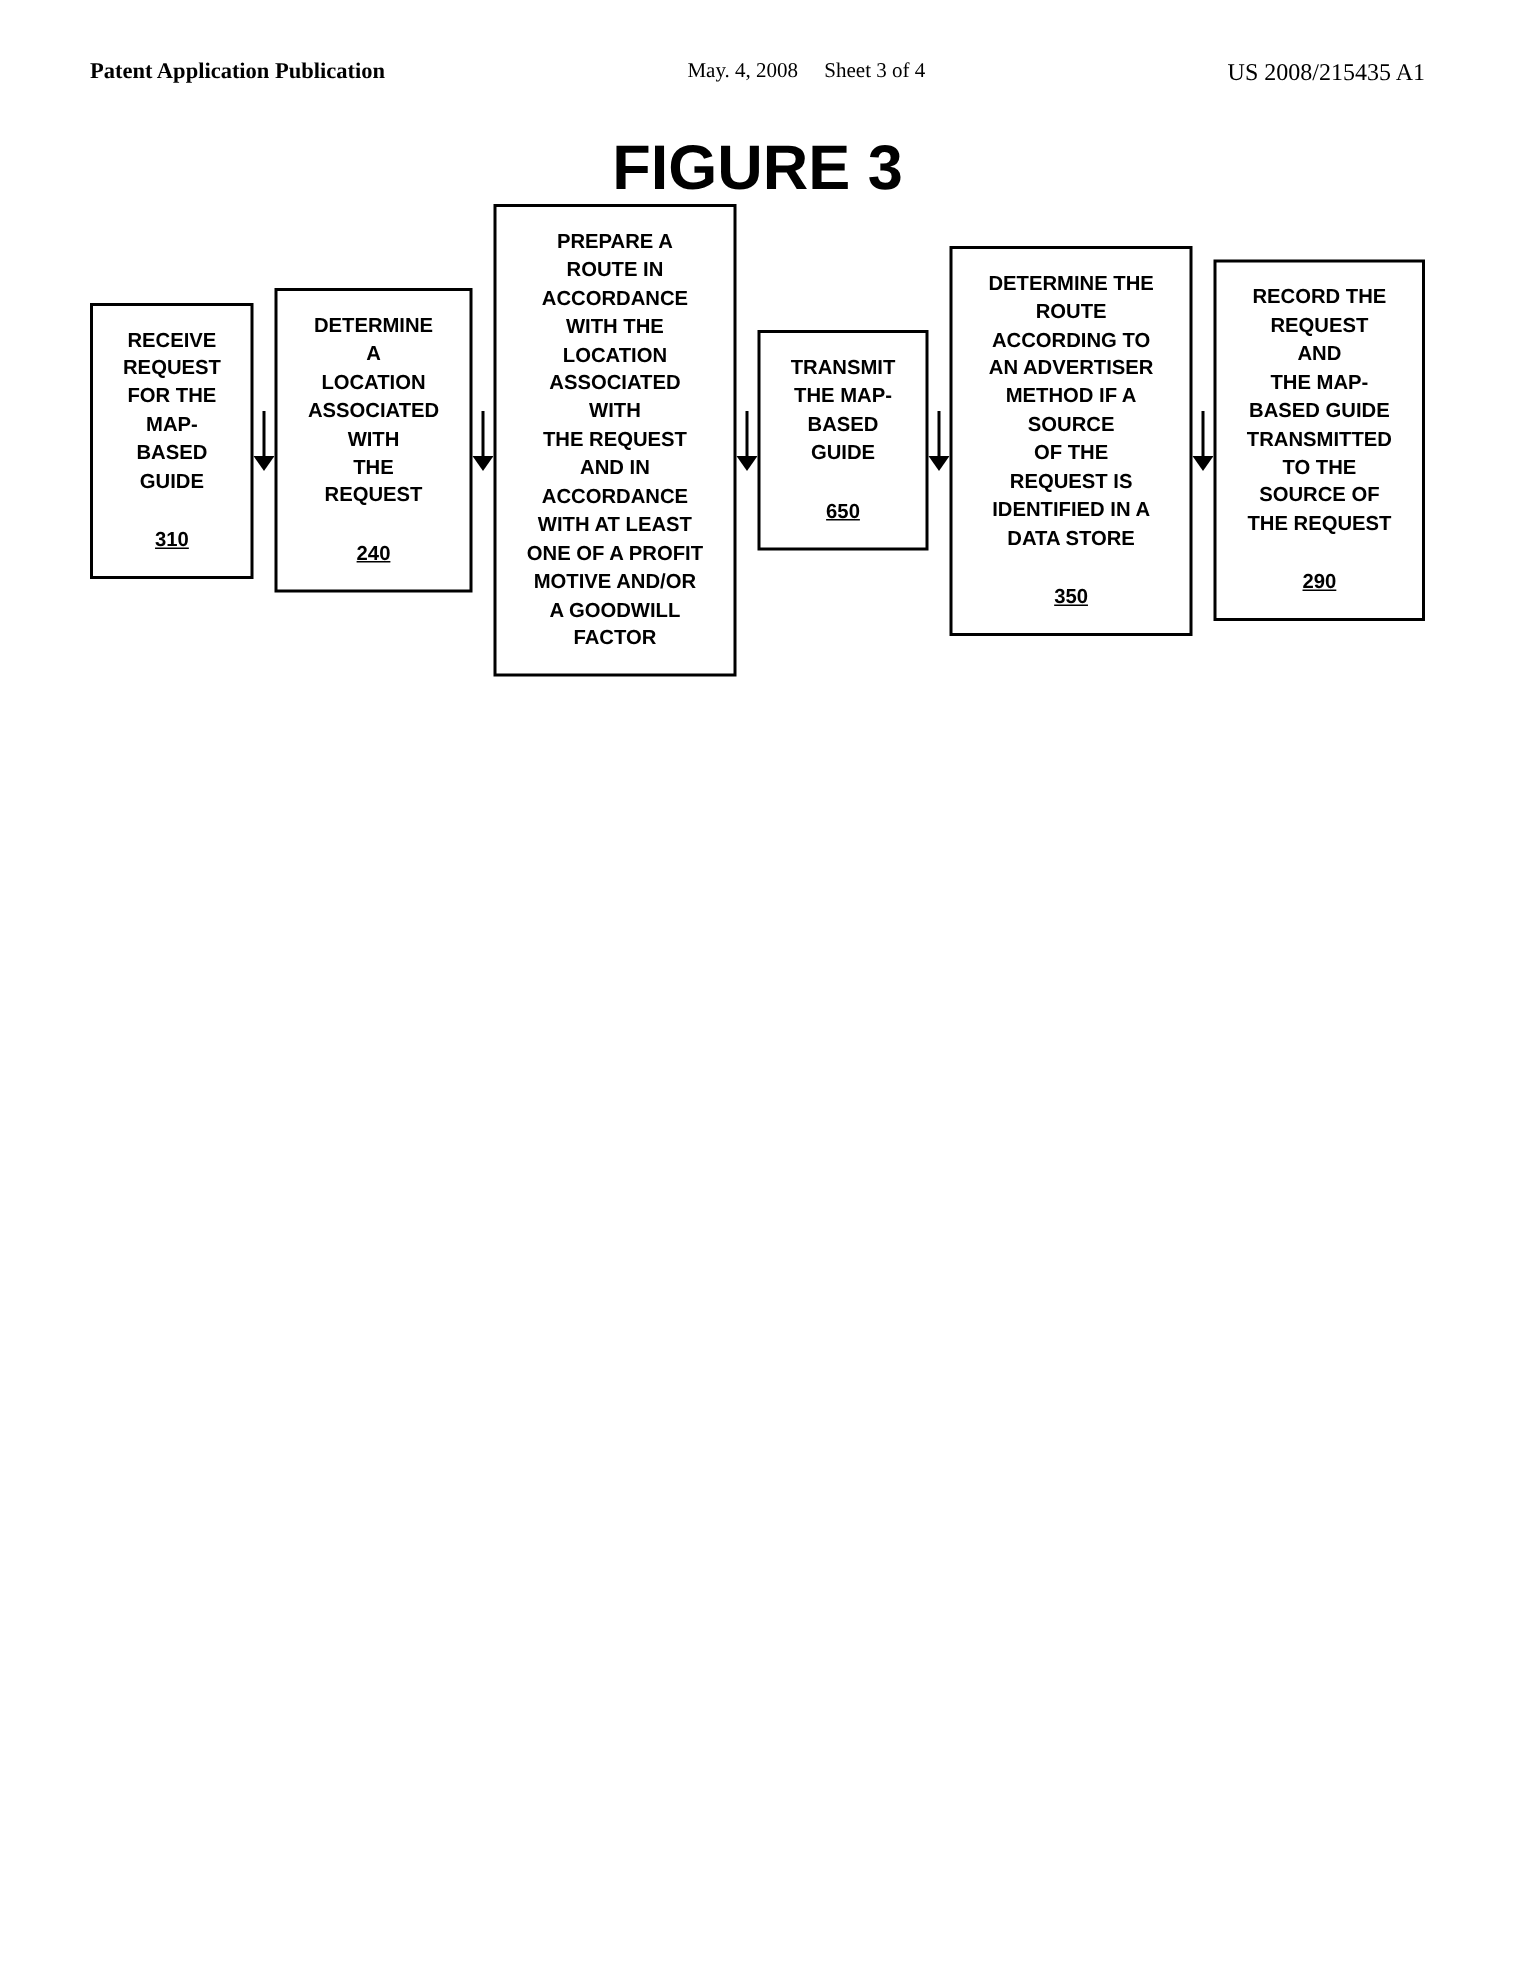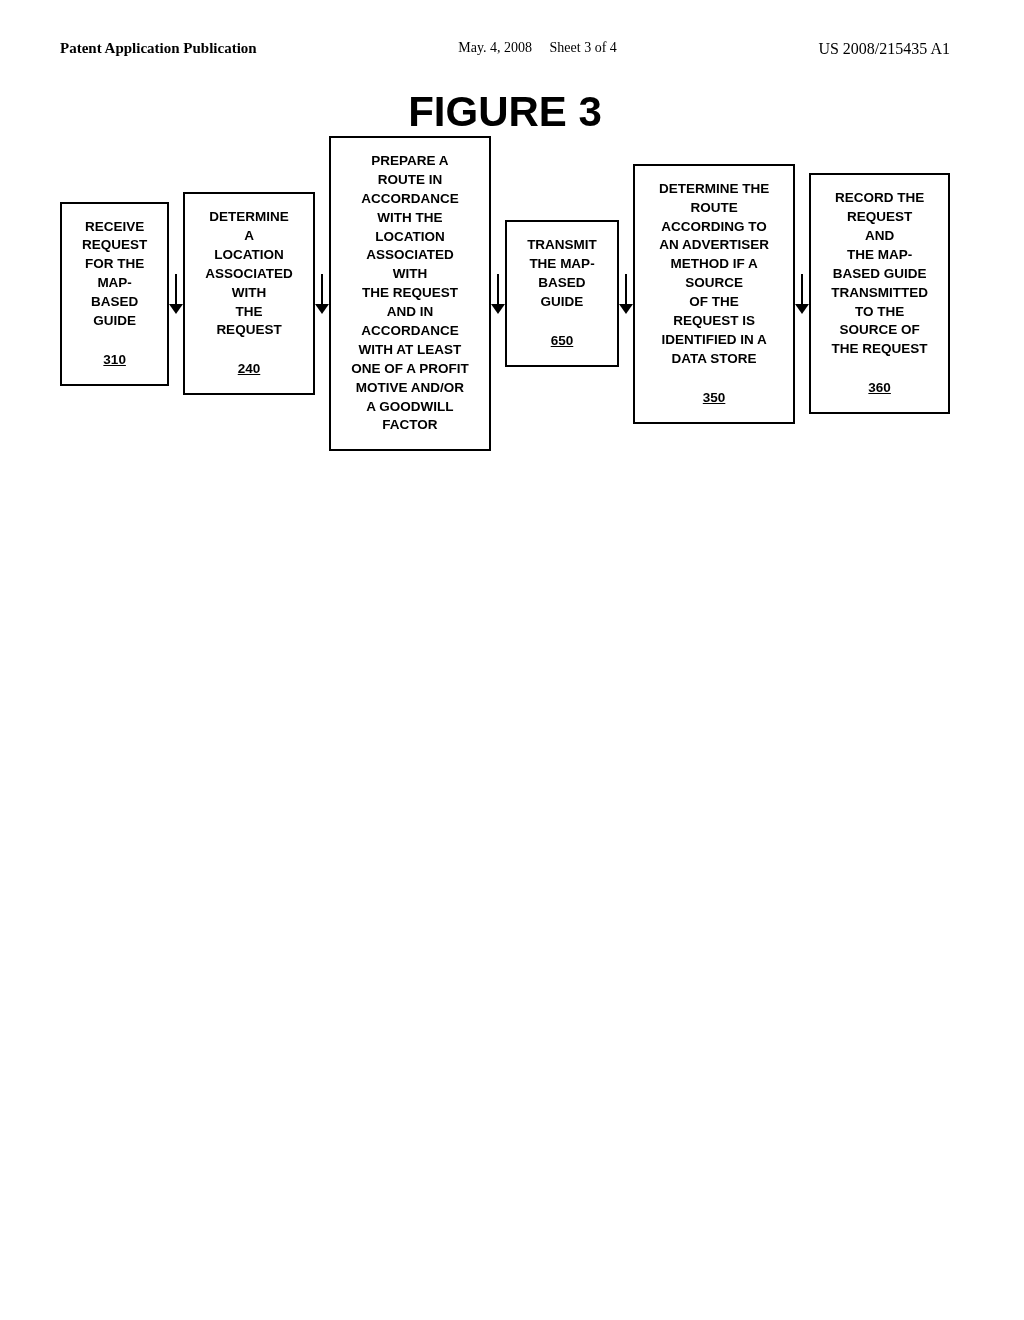--- a/index.html
+++ b/index.html
@@ -174,18 +174,18 @@
       <span class="box-number">350</span>
     </div>
 
     <div class="arrow">
       <div class="arrow-line"></div>
       <div class="arrow-head"></div>
     </div>
 
     <div class="box box-narrow">
       <span>RECORD THE REQUEST AND<br>THE MAP-BASED GUIDE<br>TRANSMITTED TO THE<br>SOURCE OF THE REQUEST</span>
-      <span class="box-number">360</span>
+      <span class="box-number">290</span>
     </div>
 
   </div>
 
 </div>
 
 </body></html>

